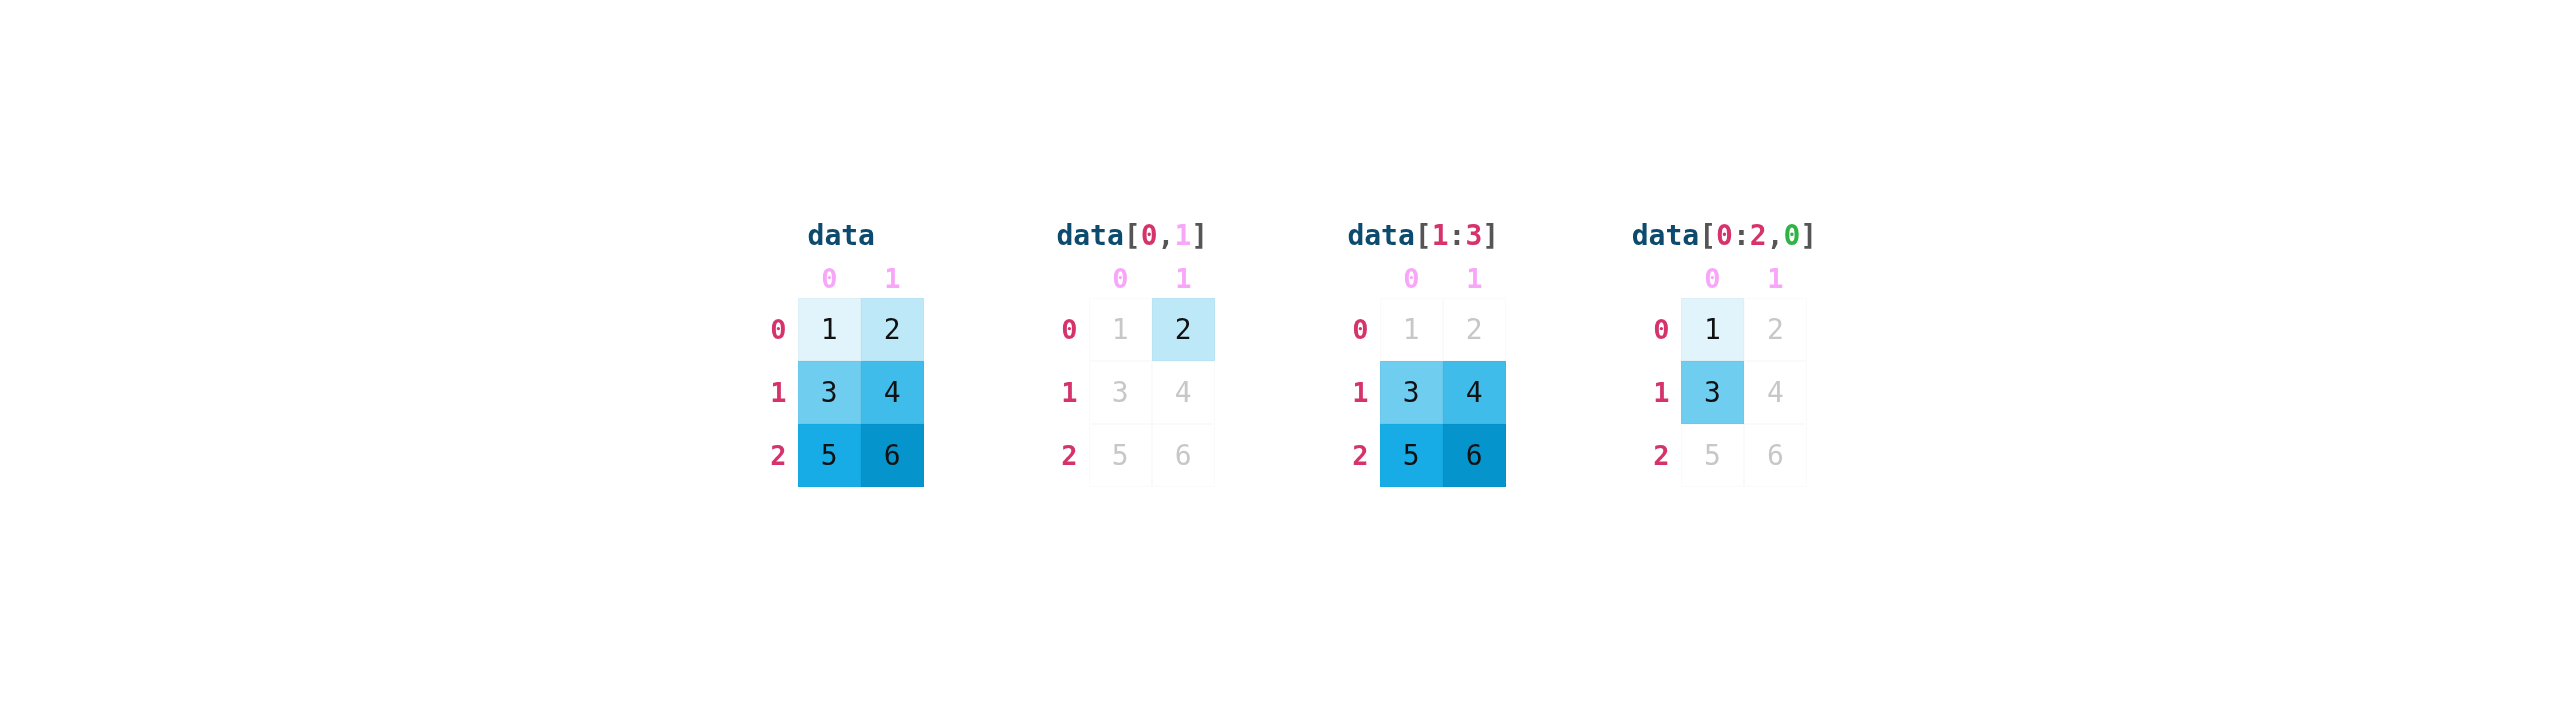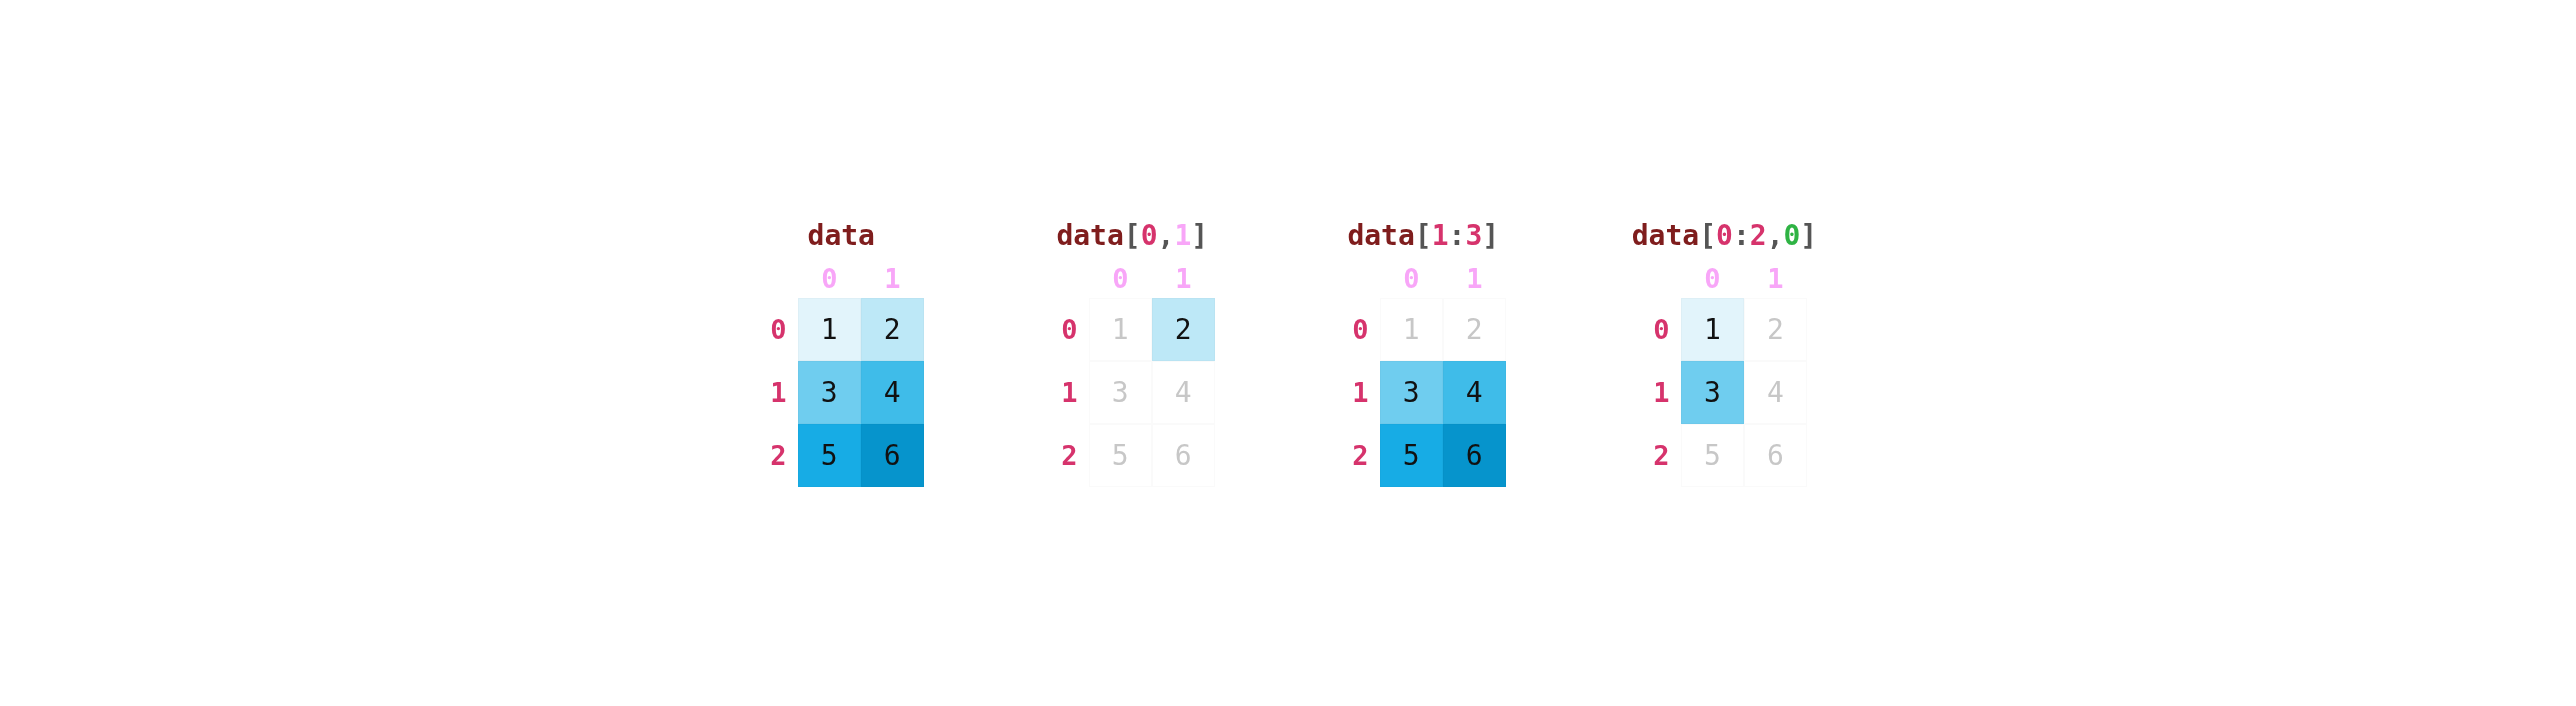--- a/index.html
+++ b/index.html
@@ -23,21 +23,21 @@
     display: flex;
     flex-direction: column;
     align-items: center;
   }
   .title {
     font-size: 28px;
     font-weight: bold;
     margin-bottom: 6.3px;
     white-space: pre;
   }
-  .t-blue { color: #7f1d1d; }
+  .t-blue { color: #0c4a6e; }
   .t-gray { color: #555555; }
   .t-pink { color: #d6336c; }
   .t-violet { color: #f8a6f8; }
   .t-green { color: #2fb344; }
 
   .grid-wrap {
     display: grid;
     grid-template-columns: 39px 63px 63px;
     grid-template-rows: 39px 63px 63px 63px;
     align-items: center;

